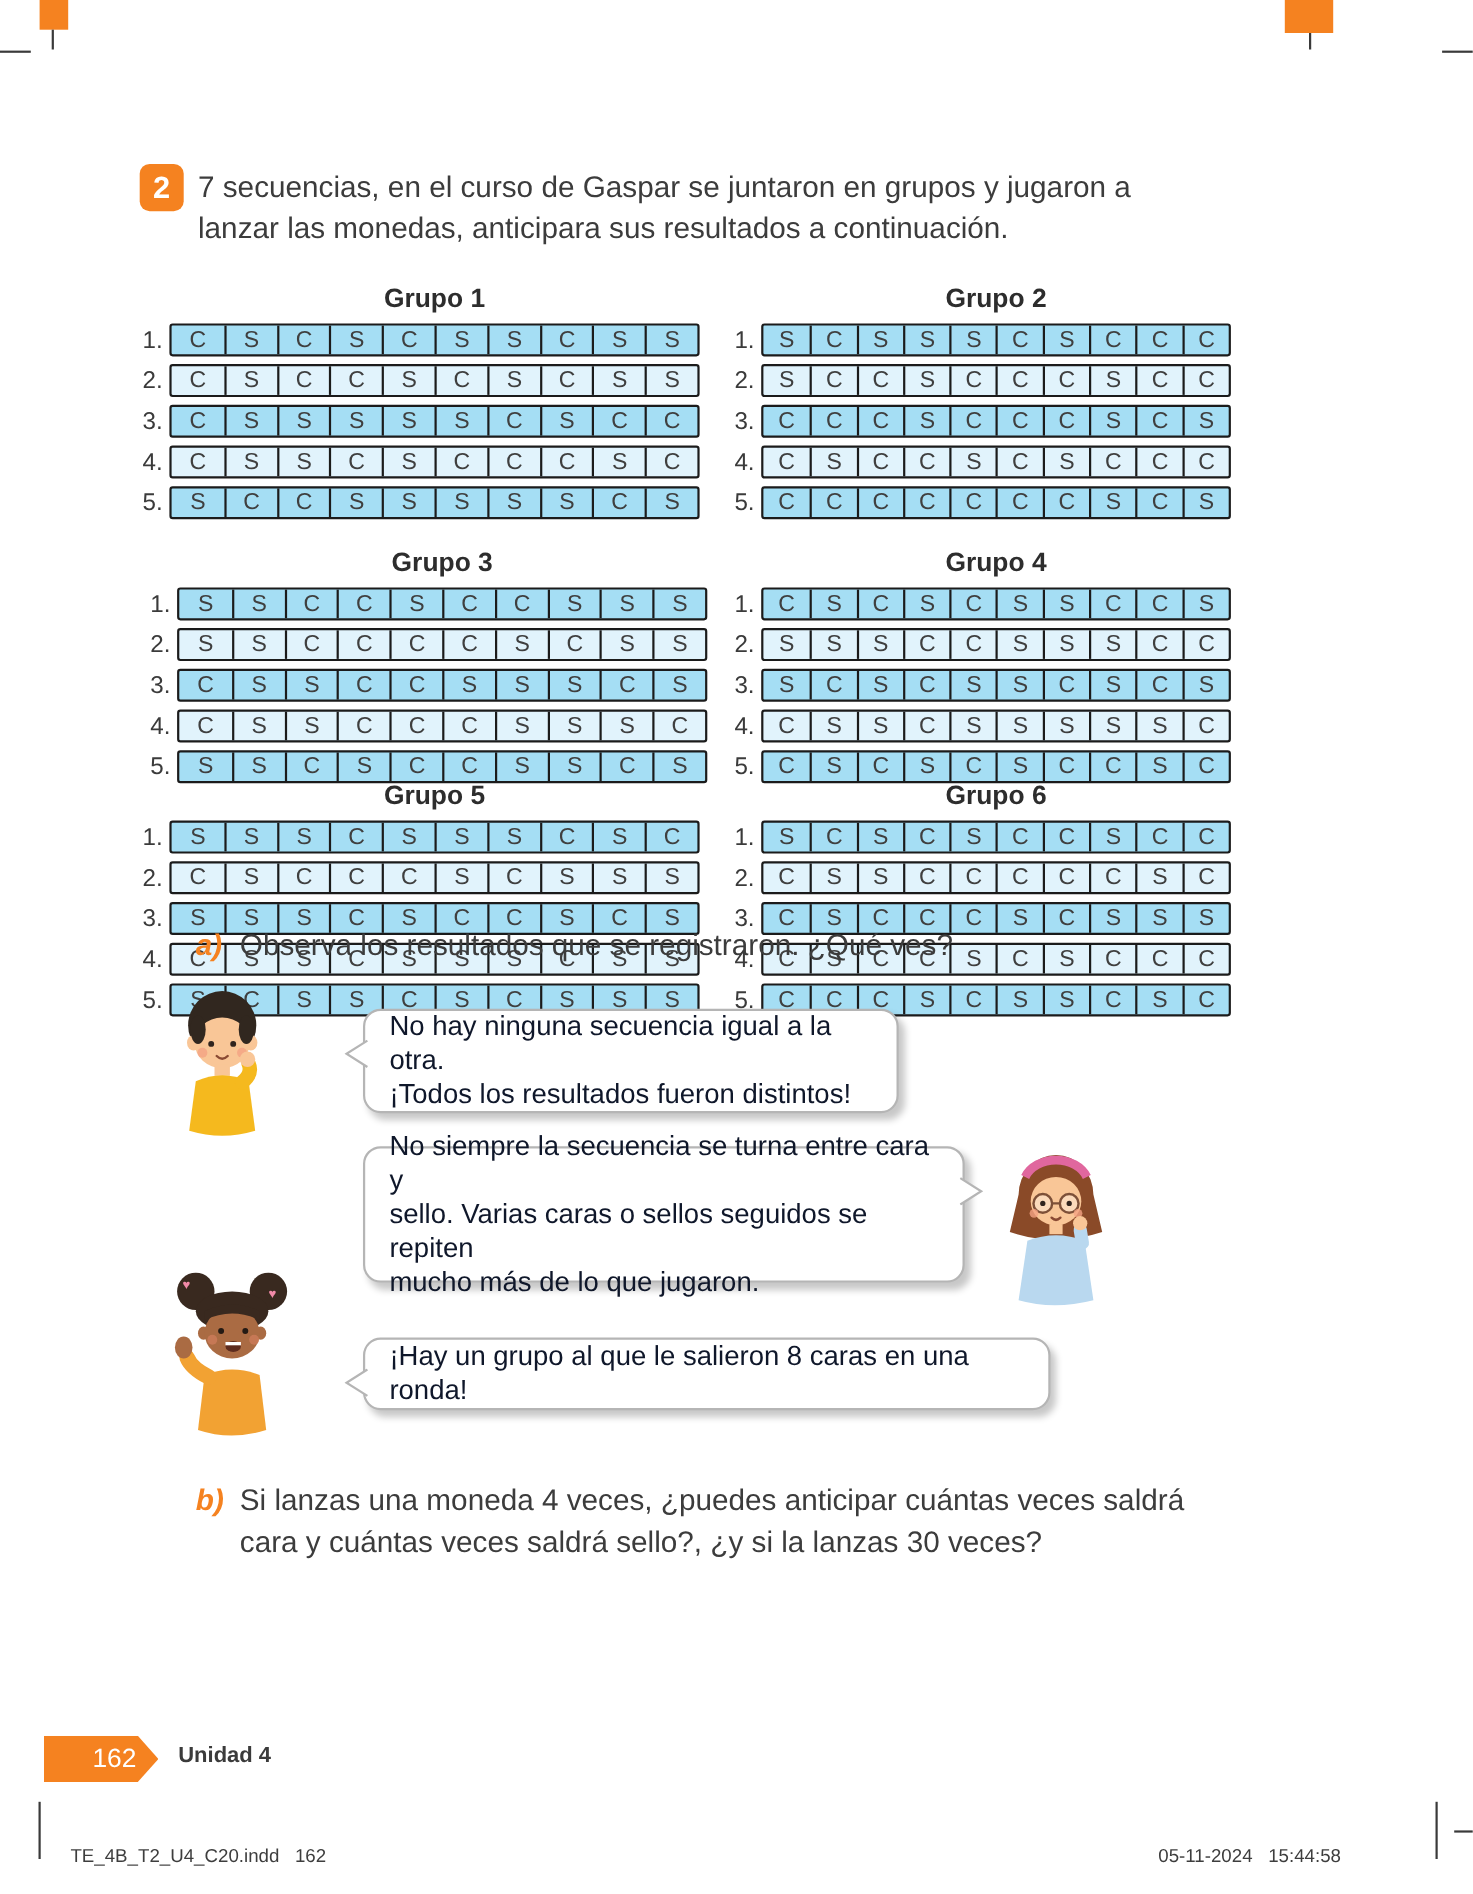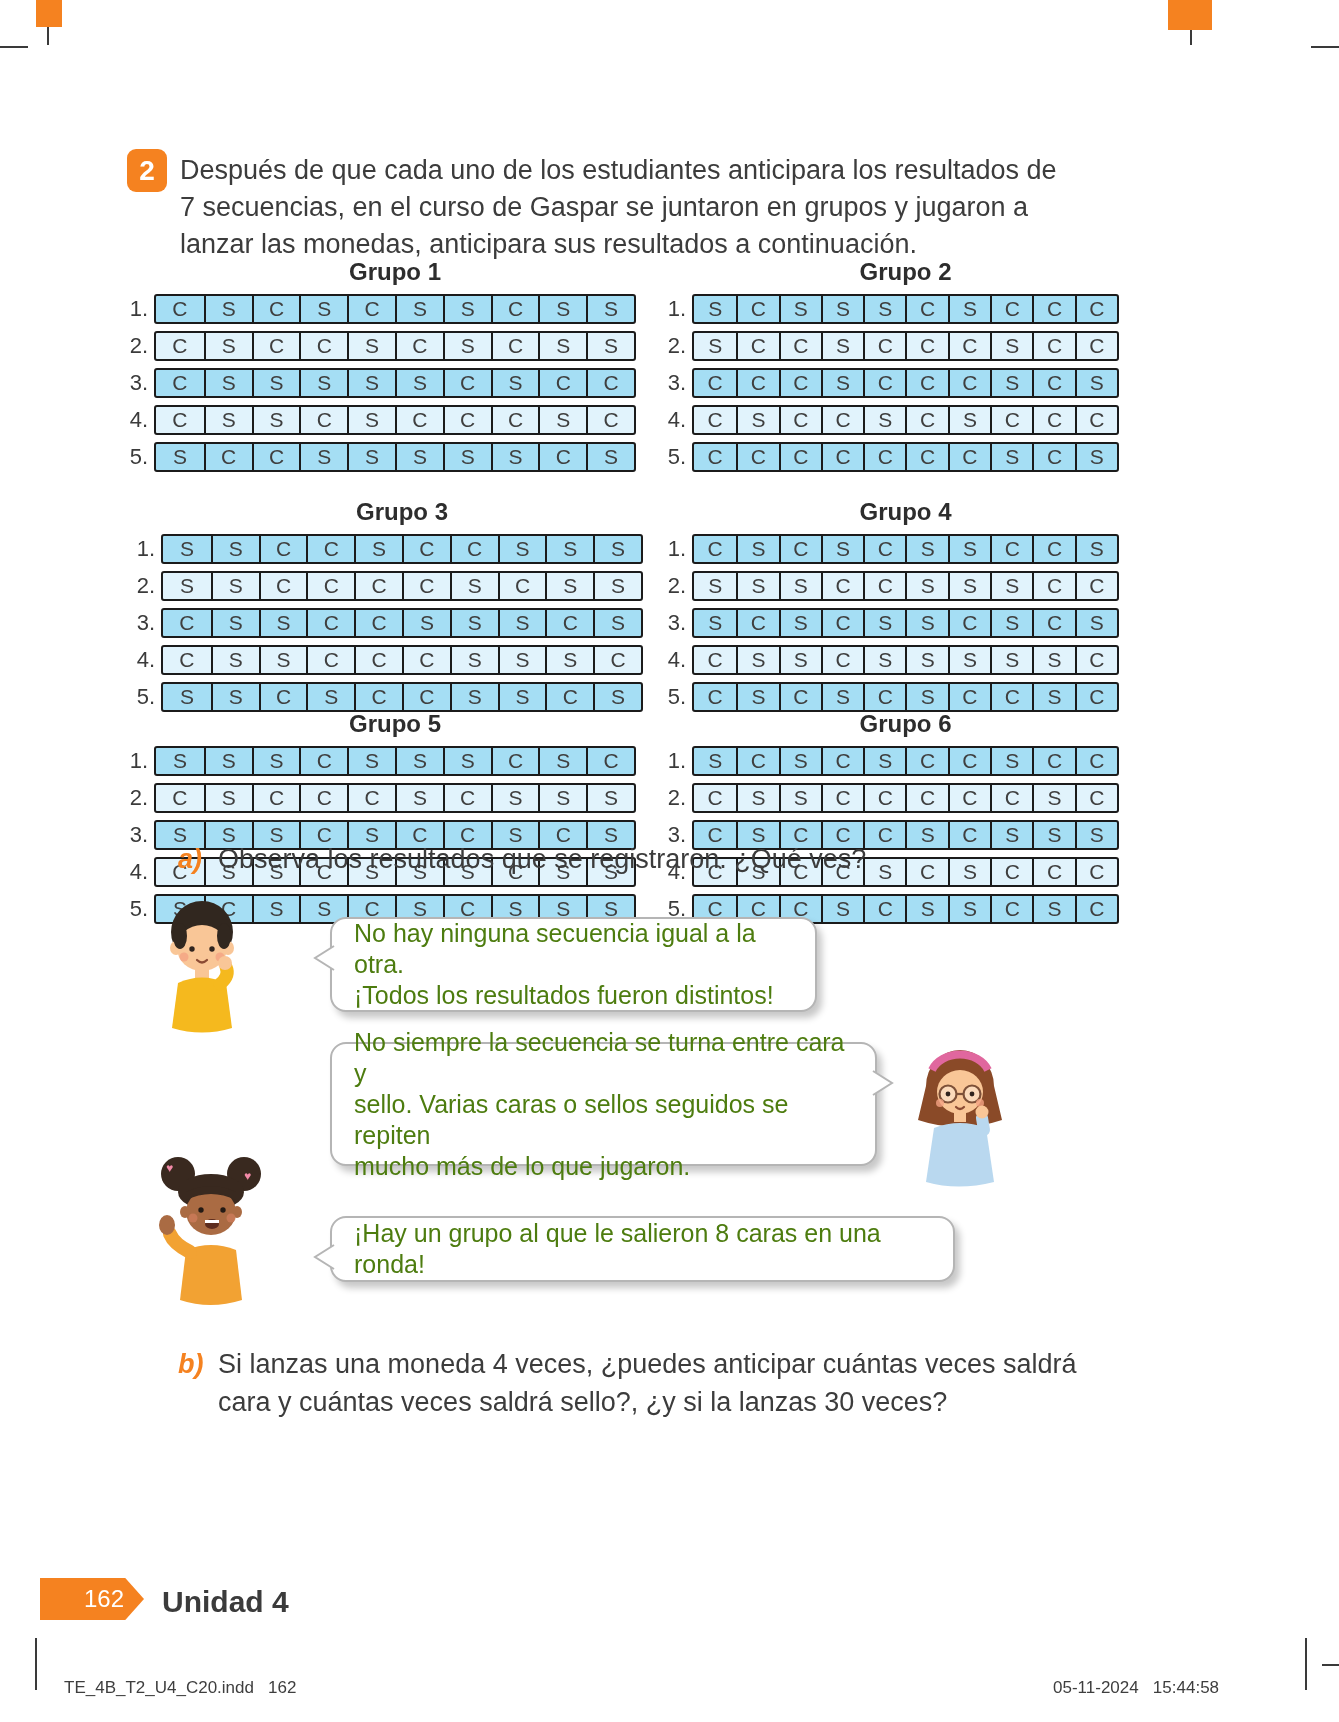--- a/index.html
+++ b/index.html
@@ -35,51 +35,50 @@
   .cell{border-left:2px solid #1b1b1b;display:flex;align-items:center;justify-content:center;
         font-size:21px;color:#3f3f3f;}
   .cell:first-child{border-left:none;}
 
   
   .question{font-size:27px;line-height:38px;color:#3c3c3c;}
   .qletter{position:absolute;left:-40px;color:#f58220;font-weight:bold;font-style:italic;}
 
   
   .bubble{position:absolute;background:#fff;border:2px solid #b5b5b5;border-radius:16px;
-          box-shadow:5px 6px 7px rgba(0,0,0,0.22);padding:3px 22px;font-size:25px;line-height:31px;color:#4d7c0f;
+          box-shadow:5px 6px 7px rgba(0,0,0,0.22);padding:3px 22px;font-size:25px;line-height:31px;color:#0f172a;
           display:flex;flex-direction:column;justify-content:center;box-sizing:border-box;}
   .tail{position:absolute;top:26px;}
   .tail.left{left:-19px;}
   .tail.right{right:-19px;}
 
   
   .f-badge{left:40px;top:1578px;width:104px;height:42px;background:#f58220;color:#fff;font-size:24px;
            display:flex;align-items:center;padding-left:44px;box-sizing:border-box;
            clip-path:polygon(0 0,82% 0,100% 50%,82% 100%,0 100%);}
-  .f-unit{left:162px;top:1585px;font-size:30px;color:#3b3b3b;font-weight:bold;}
+  .f-unit{left:162px;top:1585px;font-size:20px;color:#3b3b3b;font-weight:bold;}
   .print{font-size:17px;color:#3e3e3e;white-space:pre;}
 </style>
 </head>
 <body>
 
 <div class="page">
 
   <div class="abs mark-tl"></div>
   <div class="abs mark-tr"></div>
   <div class="abs vline-tl"></div>
   <div class="abs vline-tr"></div>
   <div class="abs hline-tl"></div>
   <div class="abs hline-tr"></div>
   <div class="abs vline-bl"></div>
   <div class="abs vline-br"></div>
   <div class="abs hline-br"></div>
 
   <div class="abs p-badge">2</div>
   <div class="abs intro">
-      <div>Después de que cada uno de los estudiantes anticipara los resultados de</div>
       <div>7 secuencias, en el curso de Gaspar se juntaron en grupos y jugaron a</div>
       <div>lanzar las monedas, anticipara sus resultados a continuación.</div>
     </div>
 
   <div class="abs">
       <div class="group" style="left: 123px; top: 258px;">
         <div class="g-title" style="margin-left: 31px; width: 482px;">Grupo 1</div>
         <div class="g-row">
           <div class="g-num" style="width: 25px;">1.</div>
           <div class="g-cells dark" style="width: 482px;">

